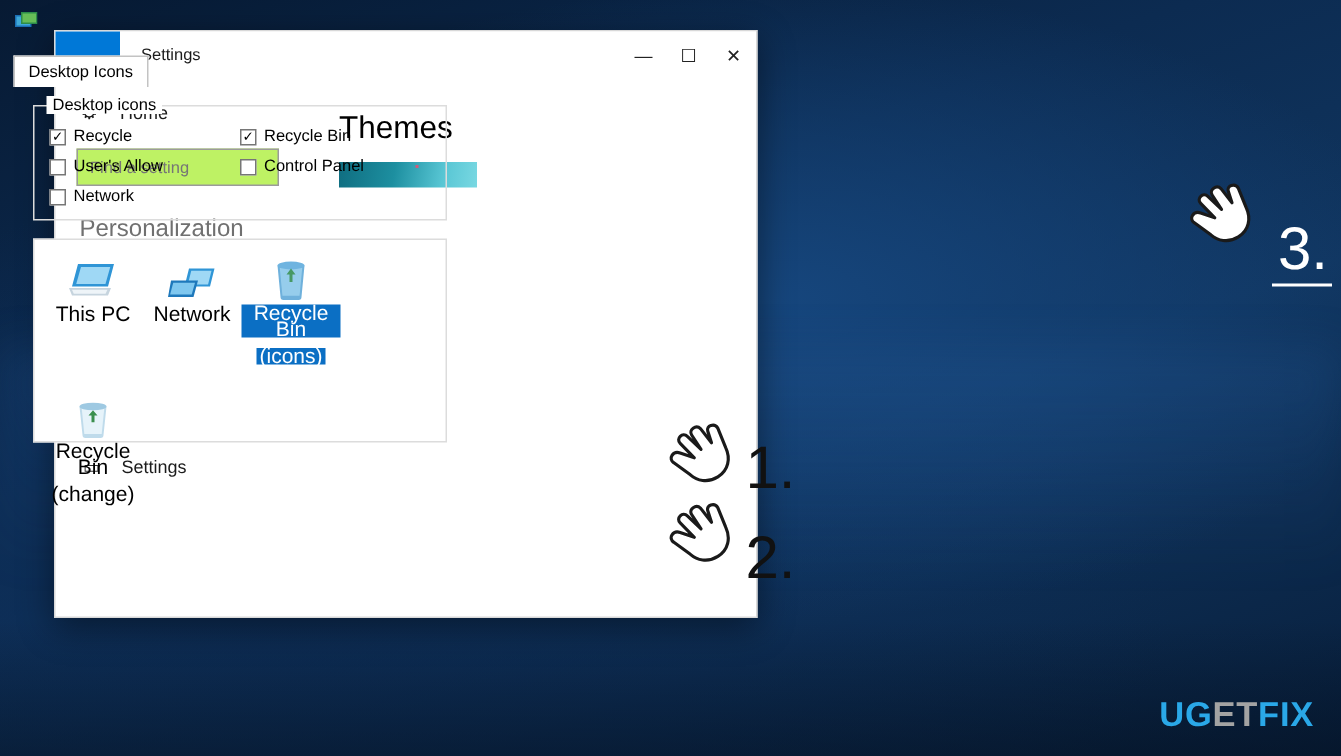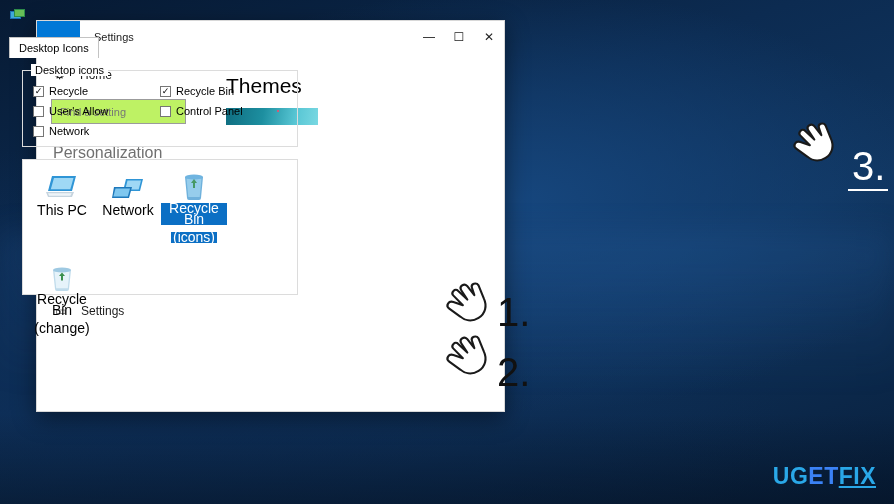--- a/index.html
+++ b/index.html
@@ -30,22 +30,22 @@
   }
 
   
   #logo {
     position:absolute; right:18px; bottom:14px;
     font-size:23px; font-weight:bold; letter-spacing:.5px;
     font-family:"Liberation Sans", sans-serif;
     display:flex; align-items:flex-start;
   }
   #logo .a { color:#2aa8e8; }
-  #logo .b { color:#3b82f6; }
-  #logo .c { color:#2aa8e8;text-decoration:underline; }
+  #logo .b { color:#a3a3a3; }
+  #logo .c { color:#2aa8e8; }
 
   
   .win { position:absolute; background:#fff; }
 
   
   #settings-window {
     left:36px; top:20px; width:469px; height:392px;
     background:#fff;
     box-shadow: 0 6px 22px rgba(0,0,0,.45);
     border:1px solid #d8d8d8;

